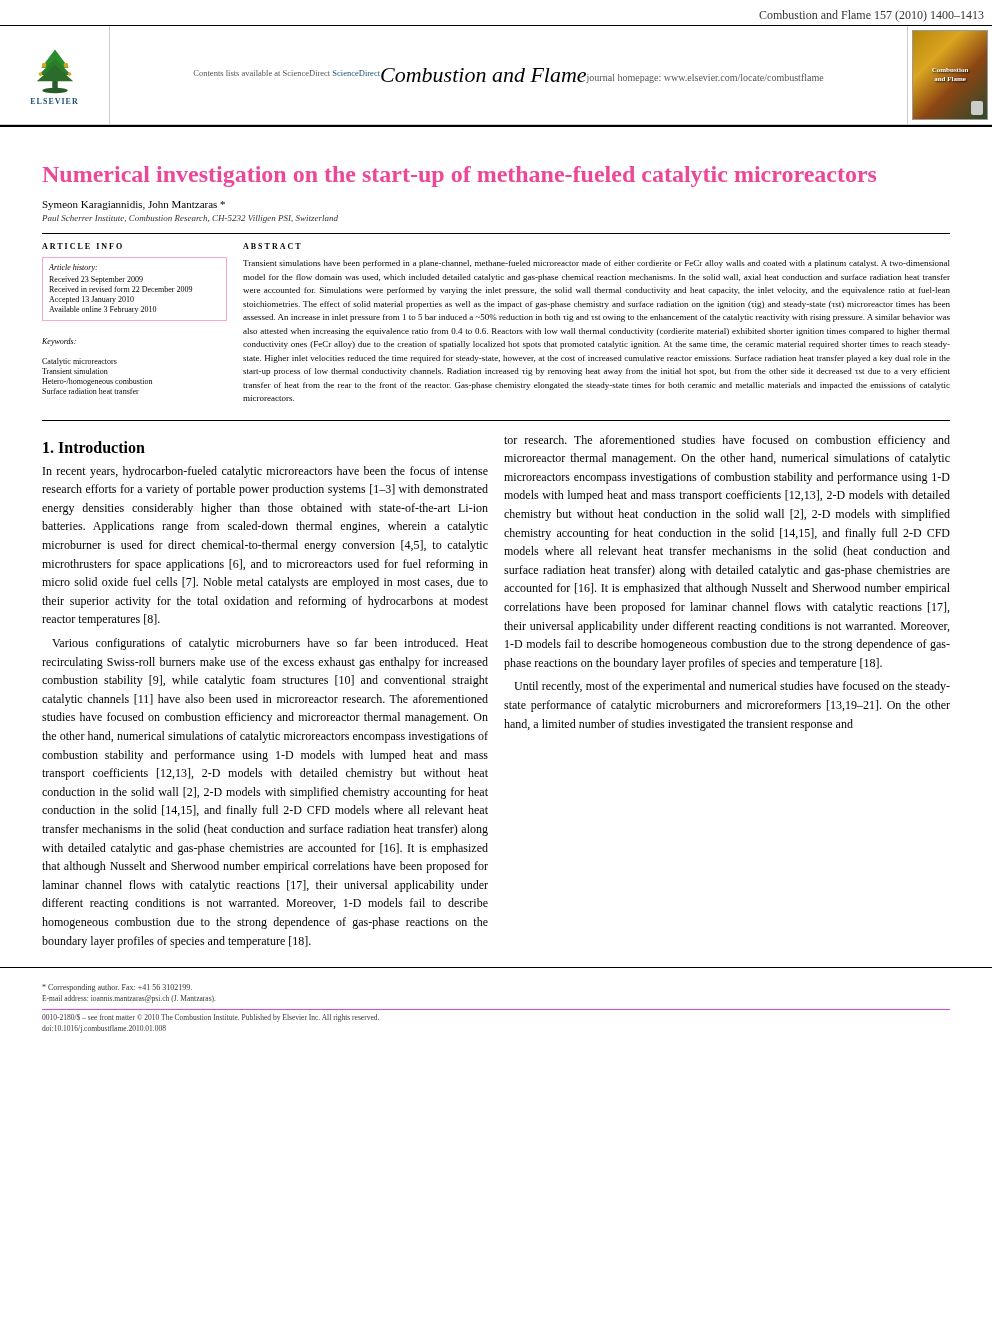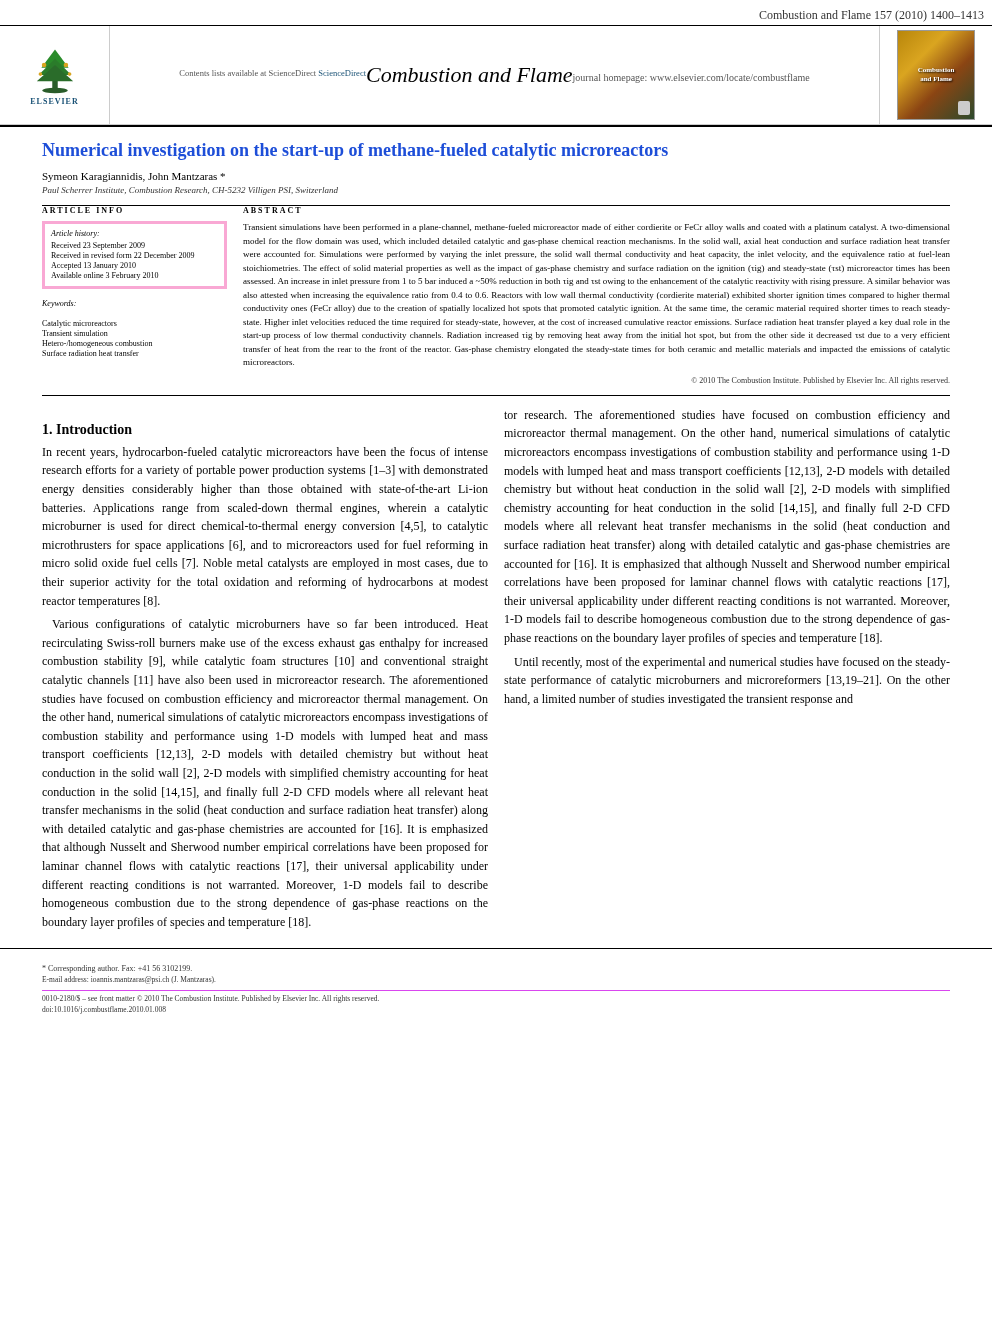--- a/index.html
+++ b/index.html
@@ -69,21 +69,21 @@
       color: #000;
       text-align: center;
       line-height: 1.2;
     }
     .journal-homepage {
       font-size: 10px;
       color: #555;
       margin-top: 4px;
     }
     .journal-cover-right {
-      width: 113px;
+      width: 85px;
       display: flex;
       align-items: center;
       justify-content: center;
       padding: 4px;
       border-left: 1px solid #ccc;
     }
     .cover-image {
       width: 78px;
       height: 90px;
       background: linear-gradient(135deg, #b8860b 0%, #daa520 30%, #8b4513 60%, #2c4a2c 100%);
@@ -112,24 +112,24 @@
       border-bottom: 1px solid #000;
     }
 
     
     .main-content {
       padding: 12px 42px 12px 42px;
     }
 
     
     .article-title {
-      font-size: 18px;
-      font-weight: bold;
-      color: #1d4ed8;
-      margin: 0 0 8px 0;
+      font-size: 24px;
+      font-weight: bold;
+      color: #ec4899;
+      margin: 20px 0 8px 0;
       line-height: 1.3;
       font-family: 'Times New Roman', Times, serif;
     }
 
     .authors {
       font-size: 11px;
       margin-bottom: 3px;
       color: #000;
     }
     .affiliation {
@@ -138,42 +138,43 @@
       color: #333;
       margin-bottom: 10px;
     }
 
     
     .two-col {
       display: flex;
       gap: 16px;
       margin-top: 8px;
       border-top: 1px solid #000;
+      padding-top: 8px;
     }
     .left-col {
       width: 185px;
       flex-shrink: 0;
     }
     .right-col {
       flex: 1;
     }
 
     .section-label {
       font-size: 8px;
       font-weight: bold;
       letter-spacing: 2px;
       text-transform: uppercase;
       color: #000;
       margin-bottom: 6px;
     }
 
     .article-history {
-      border: 3px solid #f9a8d4;
+      border: 1px solid #f9a8d4;
       padding: 5px 6px;
-      margin-bottom: 10px;
+      margin-bottom: 16px;
       font-size: 8px;
     }
     .article-history .hist-title {
       font-style: italic;
       font-size: 8px;
       margin-bottom: 3px;
     }
     .article-history .hist-row {
       margin-bottom: 1px;
     }
@@ -222,25 +223,25 @@
       margin-top: 6px;
     }
     .body-left {
       flex: 1;
     }
     .body-right {
       flex: 1;
     }
 
     .section-heading {
-      font-size: 14px;
+      font-size: 16px;
       font-weight: bold;
       color: #000;
       margin-bottom: 5px;
-      margin-top: 16px;
+      margin-top: 8px;
     }
 
     .body-text {
       font-size: 12px;
       line-height: 1.55;
       text-align: justify;
       color: #000;
     }
     .body-text p {
       margin-bottom: 5px;
@@ -345,21 +346,20 @@
         <div class="kw-item">Hetero-/homogeneous combustion</div>
         <div class="kw-item">Surface radiation heat transfer</div>
       </div>
     </div>
 
     <div class="right-col">
       <div class="section-label">ABSTRACT</div>
       <div class="abstract-text">
         <p>Transient simulations have been performed in a plane-channel, methane-fueled microreactor made of either cordierite or FeCr alloy walls and coated with a platinum catalyst. A two-dimensional model for the flow domain was used, which included detailed catalytic and gas-phase chemical reaction mechanisms. In the solid wall, axial heat conduction and surface radiation heat transfer were accounted for. Simulations were performed by varying the inlet pressure, the solid wall thermal conductivity and heat capacity, the inlet velocity, and the equivalence ratio at fuel-lean stoichiometries. The effect of solid material properties as well as the impact of gas-phase chemistry and surface radiation on the ignition (τig) and steady-state (τst) microreactor times has been assessed. An increase in inlet pressure from 1 to 5 bar induced a ~50% reduction in both τig and τst owing to the enhancement of the catalytic reactivity with rising pressure. A similar behavior was also attested when increasing the equivalence ratio from 0.4 to 0.6. Reactors with low wall thermal conductivity (cordierite material) exhibited shorter ignition times compared to higher thermal conductivity ones (FeCr alloy) due to the creation of spatially localized hot spots that promoted catalytic ignition. At the same time, the ceramic material required shorter times to reach steady-state. Higher inlet velocities reduced the time required for steady-state, however, at the cost of increased cumulative reactor emissions. Surface radiation heat transfer played a key dual role in the start-up process of low thermal conductivity channels. Radiation increased τig by removing heat away from the initial hot spot, but from the other side it decreased τst due to a very efficient transfer of heat from the rear to the front of the reactor. Gas-phase chemistry elongated the steady-state times for both ceramic and metallic materials and impacted the emissions of catalytic microreactors.</p>
       </div>
-      <div class="copyright-line">© 2010 The Combustion Institute. Published by Elsevier Inc. All rights reserved.</div>
     </div>
   </div>
 
   <hr class="section-divider">
 
   <div class="body-two-col">
 
     <div class="body-left">
       <div class="section-heading">1. Introduction</div>
       <div class="body-text">

